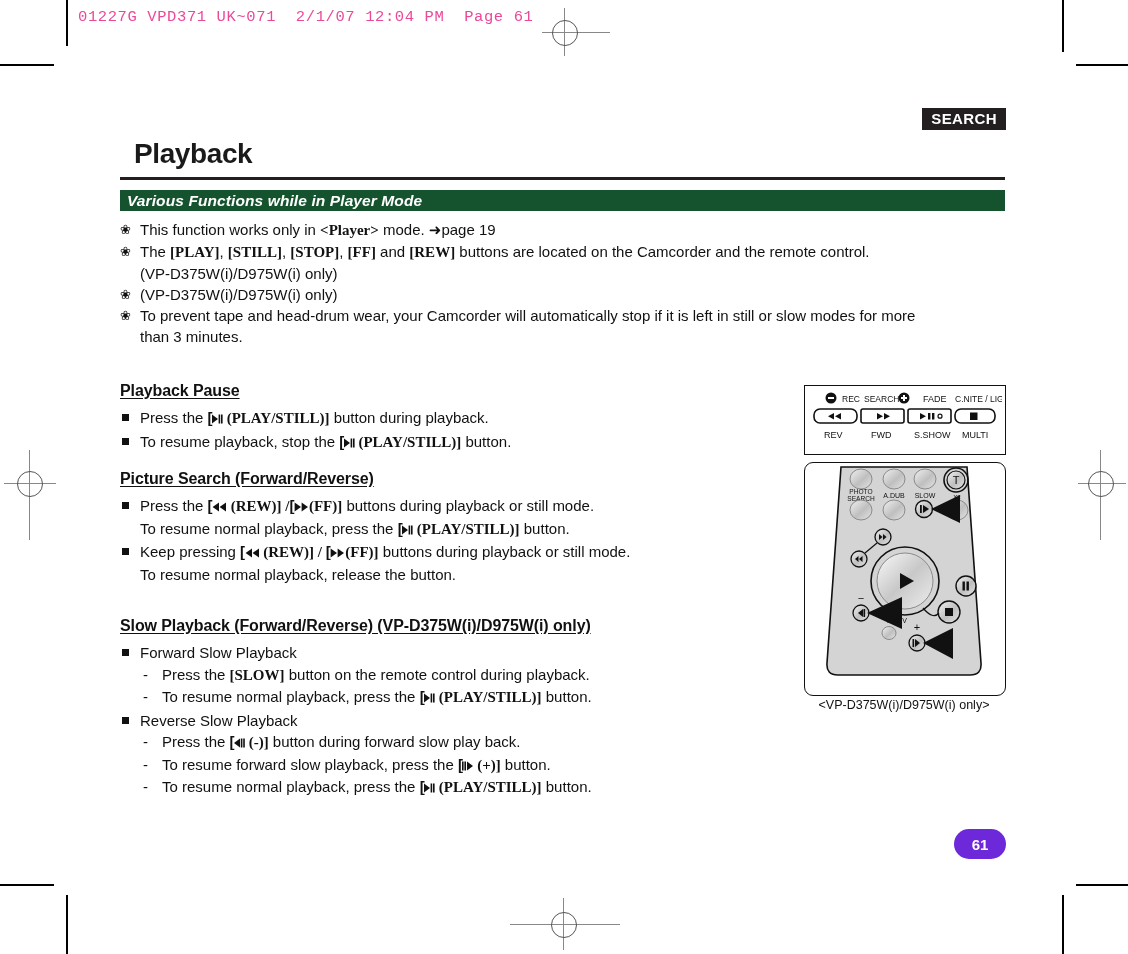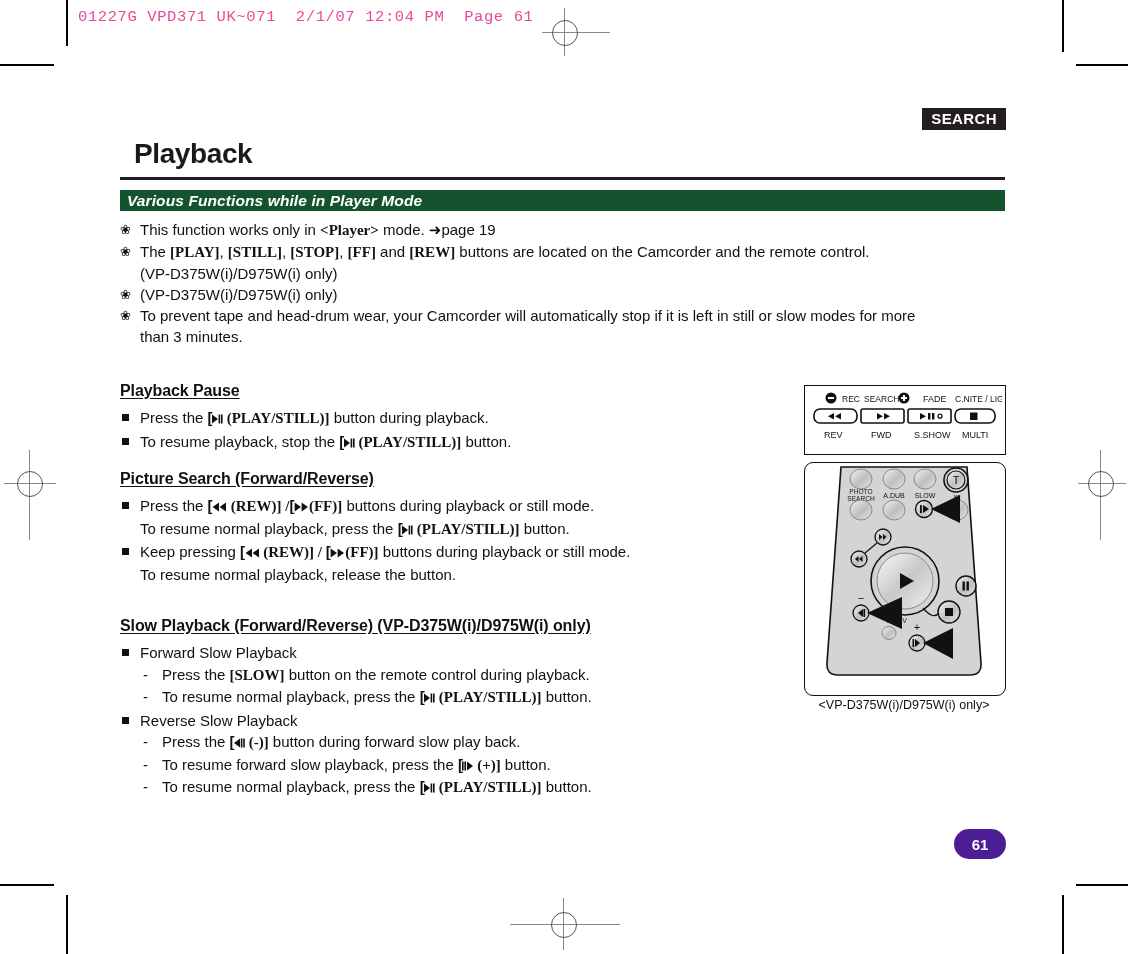--- a/index.html
+++ b/index.html
@@ -90,21 +90,21 @@
     border:1.6px solid #111;border-radius:9px;background:#fff;
   }
   .figCaption{
     position:absolute;left:804px;top:698px;width:200px;text-align:center;
     font-size:12.5px;color:#111;
   }
 
   
   .pageNum{
     position:absolute;left:954px;top:829px;width:52px;height:30px;
-    background:#4c1d95;border-radius:15px;
+    background:#6d28d9;border-radius:15px;
     color:#fff;font-size:15px;font-weight:bold;
     display:flex;align-items:center;justify-content:center;
   }
 </style>
 </head>
 <body>
 
 <div class="page">
 
   <div class="crop" style="left:66px;top:0;width:2px;height:46px;"></div>

